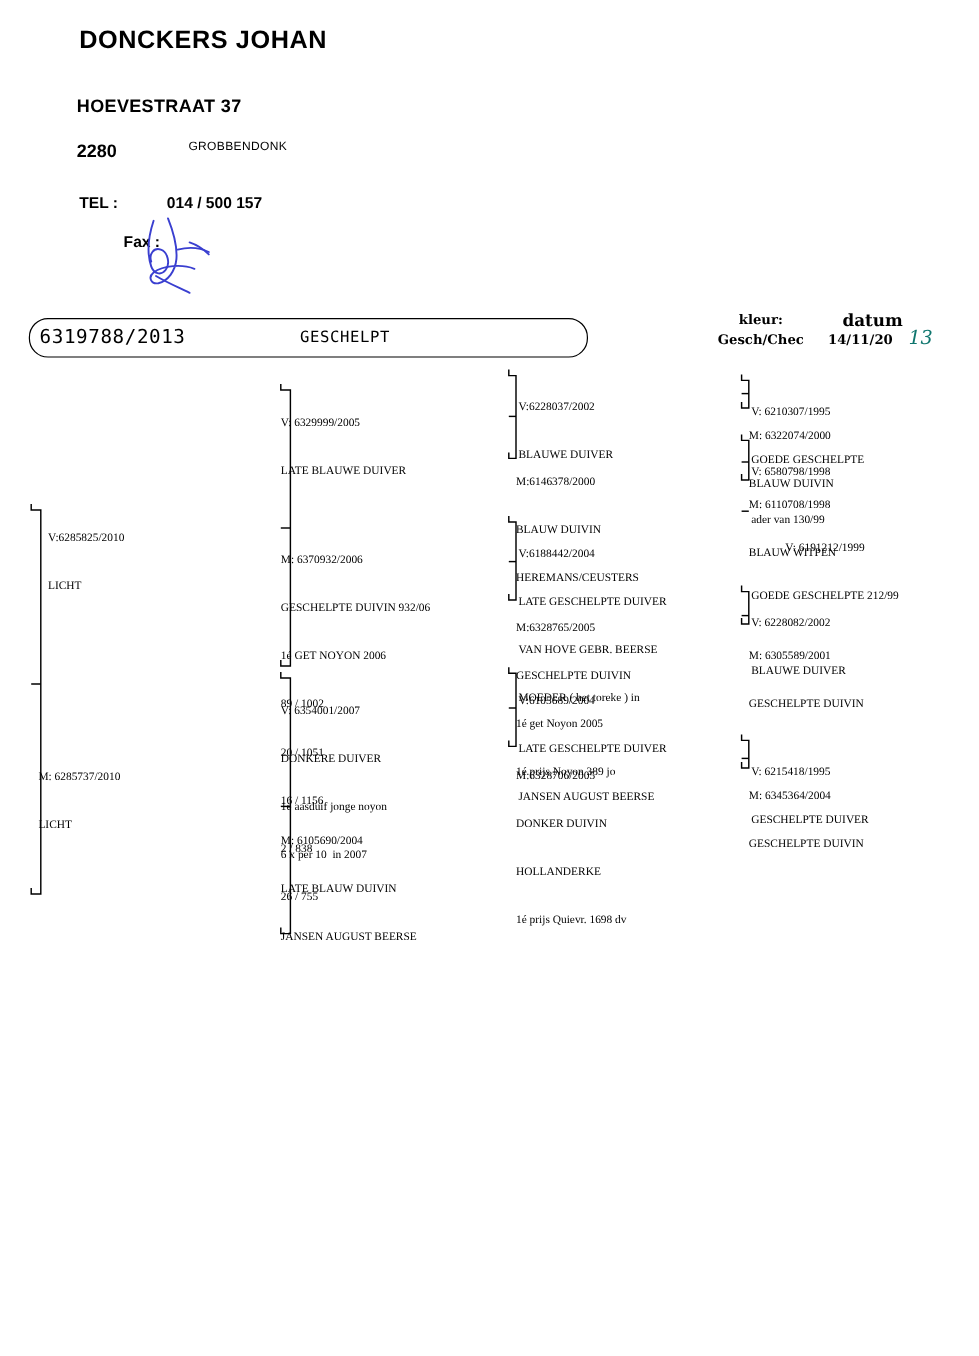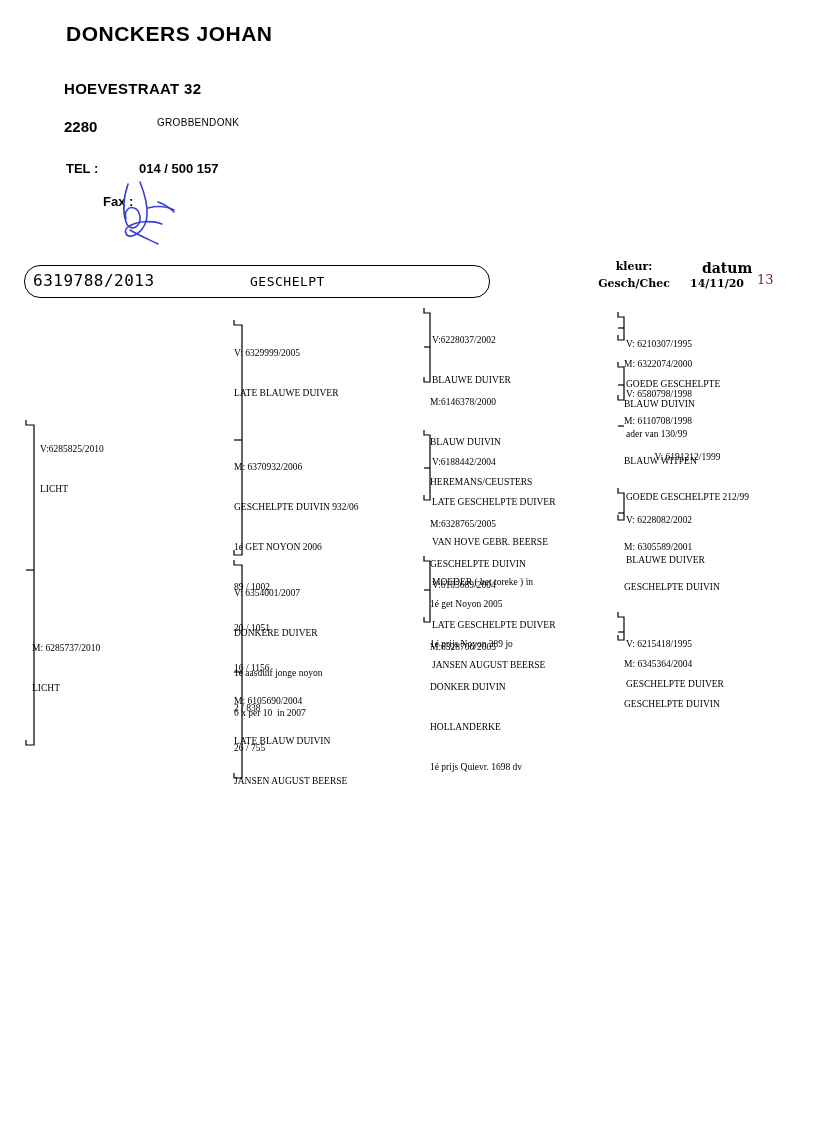--- a/index.html
+++ b/index.html
@@ -144,22 +144,23 @@
     left: 688px;
     top: 277px;
     font-size: 11px;
     font-weight: bold;
     font-family: "DejaVu Serif", serif;
   }
   .datum-hand {
     position: absolute;
     left: 755px;
     top: 272px;
-    font-size: 13px;
-    color: #7f1d1d;
+    font-size: 16px;
+    font-style: italic;
+    color: #0f766e;
     font-family: "DejaVu Serif", serif;
   }
   
   .node {
     position: absolute;
     font-family: Liberation Serif, serif;
     font-size: 9.5px;
     line-height: 13.4px;
     white-space: pre;
     letter-spacing: 0px;
@@ -175,21 +176,21 @@
     height: 1130px;
     pointer-events: none;
   }
 </style>
 </head>
 <body>
 
 <div class="page">
 
   <div class="breeder-name">DONCKERS JOHAN</div>
-  <div class="street">HOEVESTRAAT 32</div>
+  <div class="street">HOEVESTRAAT 37</div>
   <div class="zip">2280</div>
   <div class="city">GROBBENDONK</div>
   <div class="tel-label">TEL :</div>
   <div class="tel-value">014 / 500 157</div>
   <div class="fax-label">Fax :</div>
 
   <svg class="signature" viewBox="0 0 80 78">
     <g fill="none" stroke="#3a3fd0" stroke-width="1.6" stroke-linecap="round">
       <path d="M14 6 C10 18, 8 32, 12 44 C14 50, 20 52, 24 47 C28 42, 26 32, 20 30 C14 28, 10 34, 12 40"></path>
       <path d="M26 4 C30 14, 34 26, 33 38 C32 48, 26 56, 18 58 C12 59, 9 53, 14 49 C22 43, 38 42, 48 46"></path>

